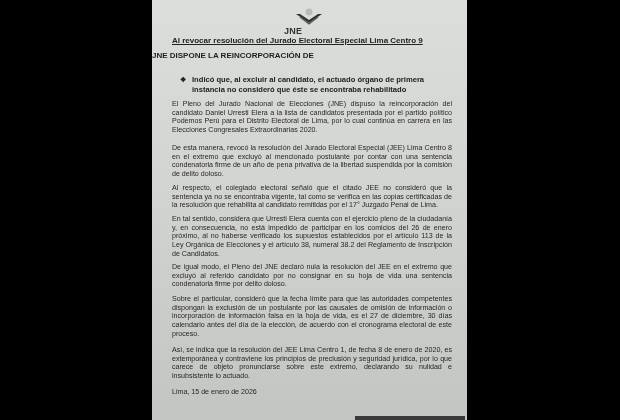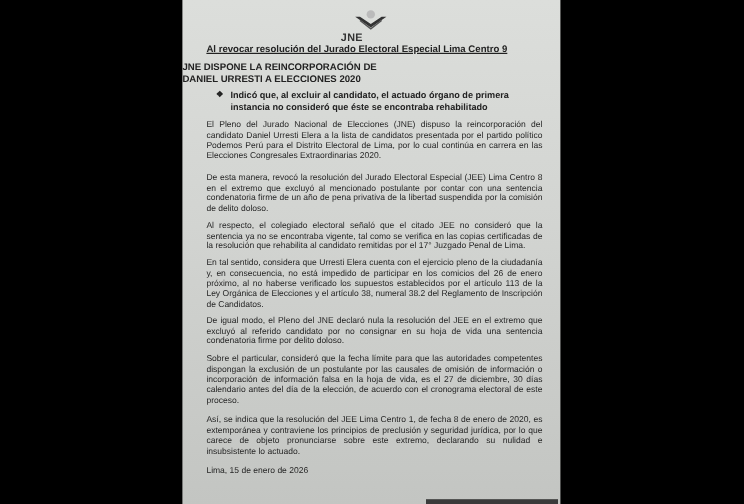--- a/index.html
+++ b/index.html
@@ -27,21 +27,20 @@
       <path d="M2 6 L15 15 L28 6 L24 6 L15 12 L6 6 Z" fill="#333"></path>
       <path d="M6 9 L15 16 L24 9" stroke="#555" stroke-width="1.2" fill="none"></path>
     </svg>
     <div class="logo-text">JNE</div>
   </div>
 
   <div class="kicker">Al revocar resolución del Jurado Electoral Especial Lima Centro 9</div>
 
   <div class="headline">
     <div>JNE DISPONE LA REINCORPORACIÓN DE</div>
-    <div>DANIEL URRESTI  A ELECCIONES 2020</div>
   </div>
 
   <div class="bullet">
     <span class="mark">❖</span>
     <span>Indicó que, al excluir al candidato, el actuado órgano de primera instancia no consideró que éste se encontraba rehabilitado</span>
   </div>
 
   <div class="p" style="top:100px">El Pleno del Jurado Nacional de Elecciones (JNE) dispuso la reincorporación del candidato Daniel Urresti Elera a la lista de candidatos presentada por el partido político Podemos Perú para el Distrito Electoral de Lima, por lo cual continúa en carrera en las Elecciones Congresales Extraordinarias 2020.</div>
   <div class="p" style="top:144px">De esta manera, revocó la resolución del Jurado Electoral Especial (JEE) Lima Centro 8 en el extremo que excluyó al mencionado postulante por contar con una sentencia condenatoria firme de un año de pena privativa de la libertad suspendida por la comisión de delito doloso.</div>
   <div class="p" style="top:184px">Al respecto, el colegiado electoral señaló que el citado JEE no consideró que la sentencia ya no se encontraba vigente, tal como se verifica en las copias certificadas de la resolución que rehabilita al candidato remitidas por el 17° Juzgado Penal de Lima.</div>

